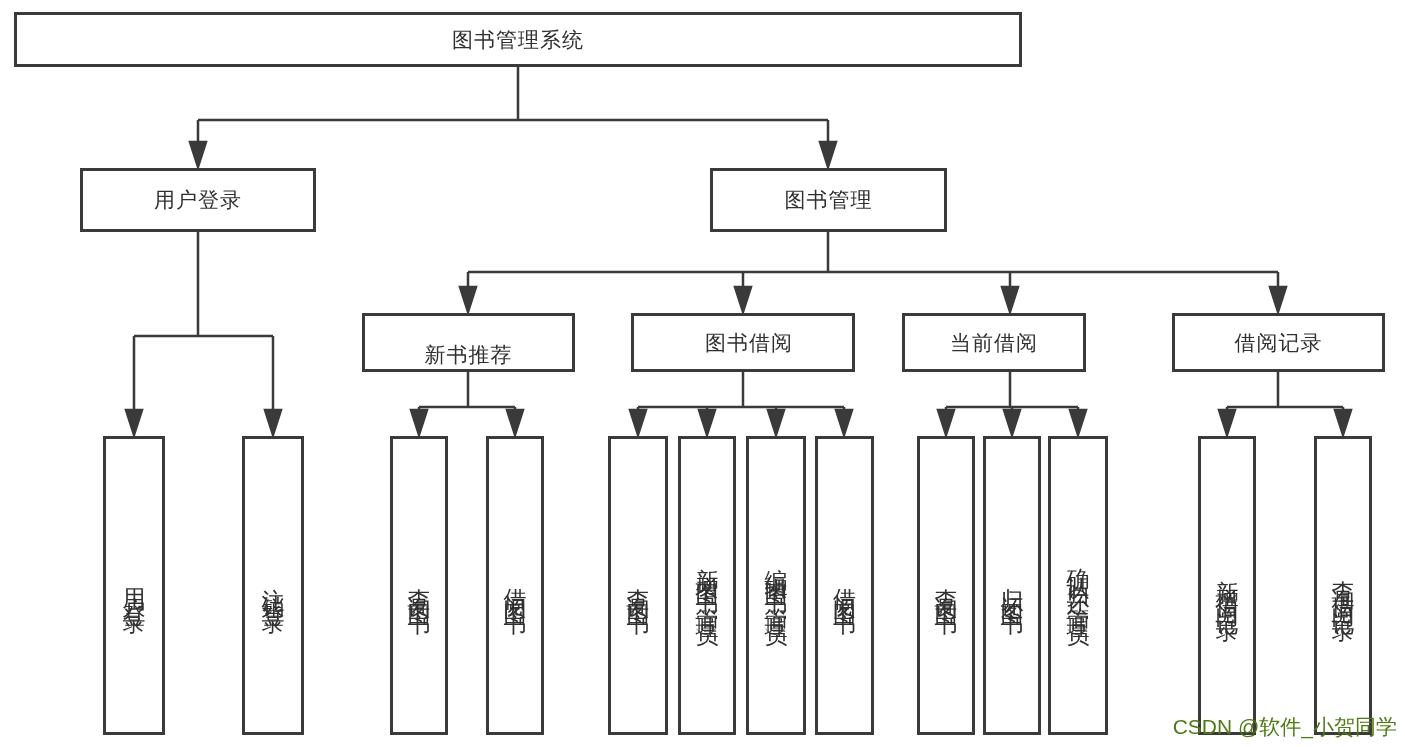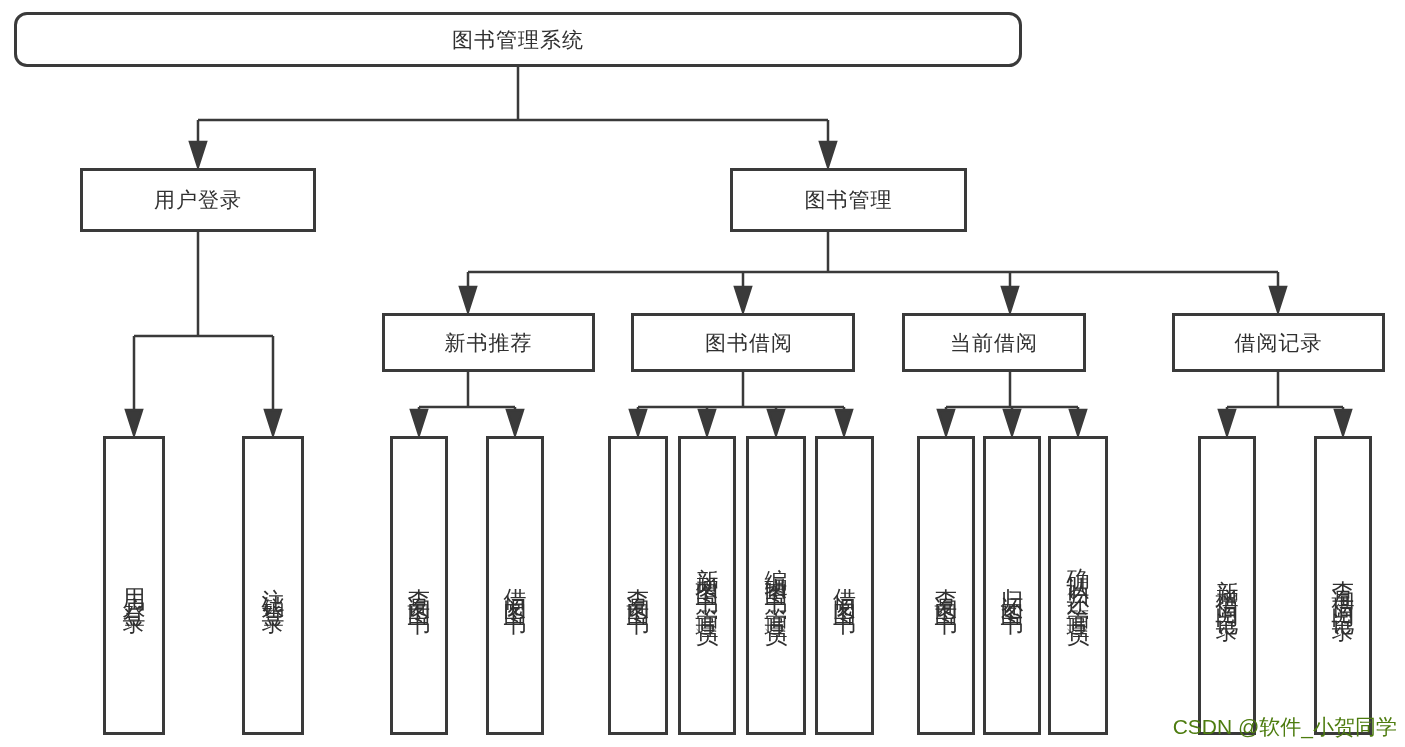--- a/index.html
+++ b/index.html
@@ -35,25 +35,25 @@
   }
   .vtext {
     writing-mode: vertical-rl;
     text-orientation: mixed;
     font-size: 23px;
     line-height: 1;
     letter-spacing: 8px;
     white-space: nowrap;
   }
   
-  .n-root { left: 14px;  top: 12px;  width: 1008px; height: 55px; border-radius: 13px; }
+  .n-root { left: 14px;  top: 12px;  width: 1008px; height: 55px; }
   .n-l1a  { left: 80px;  top: 168px; width: 236px;  height: 64px; }
-  .n-l1b  { left: 710px; top: 168px; width: 237px;  height: 64px; margin-left: 20px; }
+  .n-l1b  { left: 710px; top: 168px; width: 237px;  height: 64px; }
   .n-l2   { top: 313px;  height: 59px; }
-  .n-l2a  { left: 382px;  width: 213px; }
+  .n-l2a  { left: 362px;  width: 213px; align-items: flex-end; }
   .n-l2b  { left: 631px;  width: 224px; padding-left: 12px; }
   .n-l2c  { left: 902px;  width: 184px; }
   .n-l2d  { left: 1172px; width: 213px; }
   .leaf   { top: 436px; height: 299px; }
   .lf1  { left: 103px;  width: 62px; }
   .lf2  { left: 242px;  width: 62px; }
   .lf3  { left: 390px;  width: 58px; }
   .lf4  { left: 486px;  width: 58px; }
   .lf5  { left: 608px;  width: 60px; }
   .lf6  { left: 678px;  width: 58px; }

